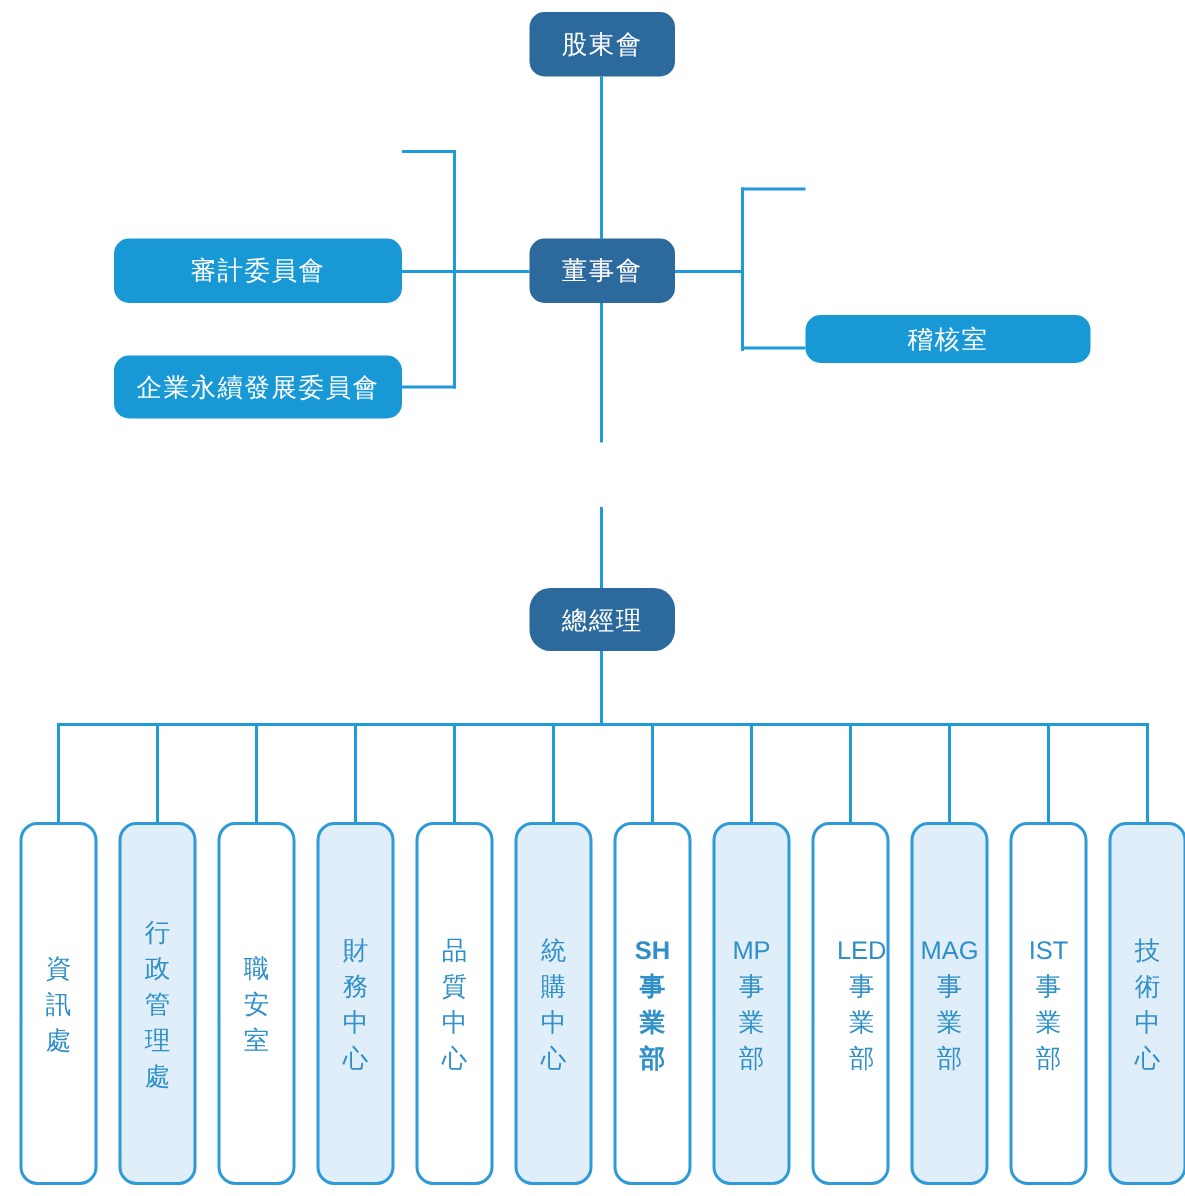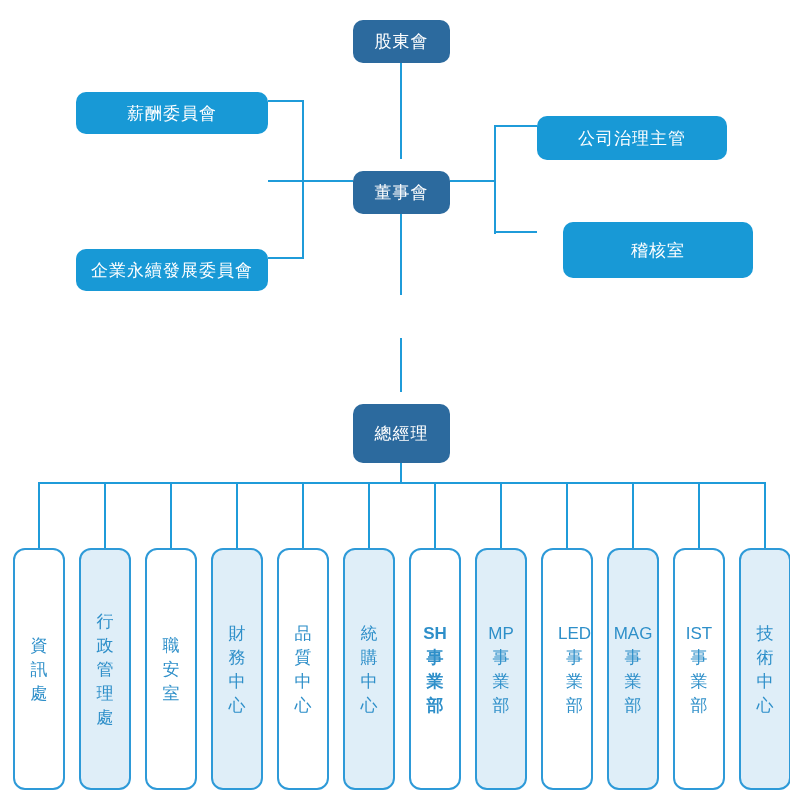--- a/index.html
+++ b/index.html
@@ -15,21 +15,20 @@
     position: absolute;
     box-sizing: border-box;
     display: flex;
     align-items: center;
     justify-content: center;
     border-radius: 10px;
     color: #ffffff;
     font-size: 17px;
     letter-spacing: 1px;
     white-space: nowrap;
-    margin-top: 12px;
   }
   .node-dark  { background: var(--dark, #2c6a9e); }
   .node-accent{ background: var(--accent, #1899d6); }
 
   .line {
     position: absolute;
     background: var(--line, #1f9bd9);
   }
   .vline { width: 2px; }
   .hline { height: 2px; }
@@ -94,35 +93,32 @@
       <div class="line vline" style="left: 698px; top: 482px; height: 66px;"></div>
       <div class="line vline" style="left: 764px; top: 482px; height: 66px;"></div>
     </div>
 
   <div class="node node-dark" style="left:353px; top:8px;   width:97px; height:43px;">
     <span>股東會</span>
   </div>
   <div class="node node-dark" style="left:353px; top:159px; width:97px; height:43px;text-align:right;">
     <span>董事會</span>
   </div>
-  <div class="node node-dark" style="left:353px; top:392px; width:97px; height:59px;">
+  <div class="node node-dark" style="left:353px; top:392px; width:97px; height:42px;border-radius:14px;">
     <span>總經理</span>
   </div>
 
-  <div class="node node-accent" style="left:76px; top:80px;  width:192px; height:42px;">
-    <span>薪酬委員會</span>
+  <div class="node node-accent" style="left:76px; top:159px; width:192px; height:43px;">
+    <span>審計委員會</span>
   </div>
   <div class="node node-accent" style="left:76px; top:237px; width:192px; height:42px;">
     <span>企業永續發展委員會</span>
   </div>
 
-  <div class="node node-accent" style="left:537px; top:104px; width:190px; height:44px;">
-    <span>公司治理主管</span>
-  </div>
-  <div class="node node-accent" style="left:563px; top:210px; width:190px; height:56px;text-align:right;">
+  <div class="node node-accent" style="left:537px; top:210px; width:190px; height:32px;text-align:right;">
     <span>稽核室</span>
   </div>
 
   <div>
       <div class="dept" style="left: 13px;">
         <div class="vtext">
           <span class="vrun">資</span>
           <span class="vrun">訊</span>
           <span class="vrun">處</span>
         </div>

